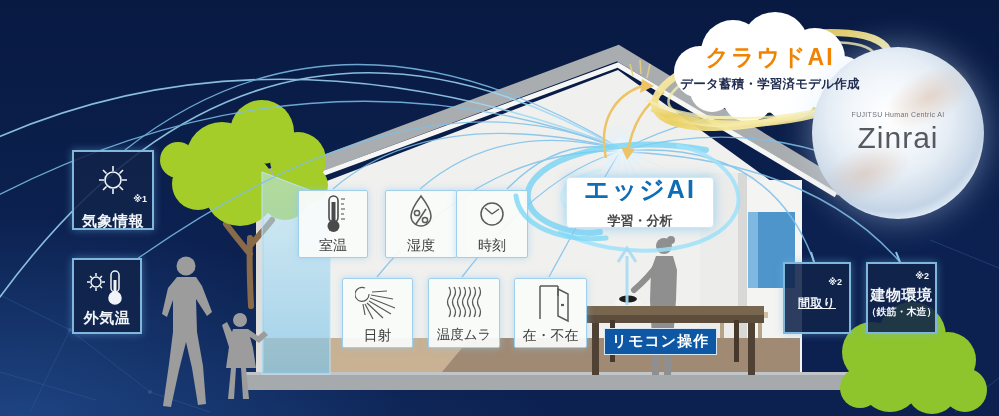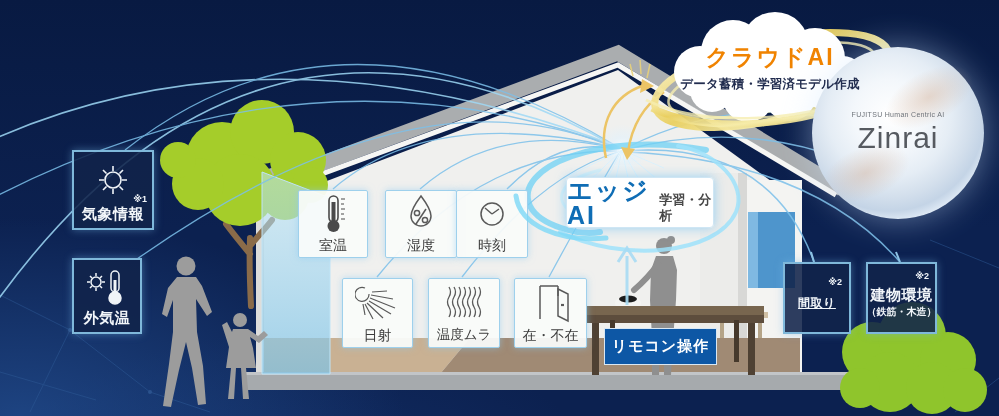--- a/index.html
+++ b/index.html
@@ -31,21 +31,21 @@
     box-shadow:0 0 7px rgba(140,200,240,.55);
     display:flex;flex-direction:column;align-items:center;justify-content:flex-end;
     padding-bottom:4px;color:#3d3d3d;
   }
   .sensor-box .lbl{font-weight:normal;font-size:14px;line-height:1.1;white-space:nowrap;}
   .sensor-box svg{margin:auto;display:block;}
   .edgeai{
     left:566px;top:177px;width:148px;height:51px;
     background:rgba(255,255,255,.97);border:1px solid #cfe6f4;border-radius:4px;
     box-shadow:0 0 12px rgba(130,200,245,.8);
-    display:flex;flex-direction:row;align-items:center;justify-content:center;
+    display:flex;flex-direction:column;align-items:center;justify-content:center;
   }
   .edgeai .t{color:#0f6db5;font-size:25px;font-weight:800;letter-spacing:2px;line-height:1;}
   .edgeai .s{color:#474747;font-size:13px;font-weight:bold;line-height:1.2;margin-top:11px;}
   .cloudtext{left:656px;top:44px;width:228px;text-align:center;z-index:5;}
   .cloudtext .t{color:#f08300;font-size:23px;font-weight:800;letter-spacing:2px;line-height:1.2;}
   .cloudtext .s{color:#222d4f;font-size:12.5px;font-weight:bold;margin-top:4px;letter-spacing:.2px;}
   .sphere{
     left:812px;top:47px;width:172px;height:172px;border-radius:50%;z-index:3;
     background:radial-gradient(circle at 45% 40%, #ffffff 0%, #f3f7fb 26%, #e5edf5 44%,
       #d3dfec 58%, #c4d4e6 68%, #e9f2fb 78%, #ffffff 84%, rgba(255,255,255,.45) 90%, rgba(255,255,255,0) 97%);
@@ -54,21 +54,21 @@
   .sphere .hand{position:absolute;border-radius:50%;opacity:.75;}
   .sphere .h1{top:14%;right:4%;width:56%;height:30%;transform:rotate(-28deg);
     background:radial-gradient(ellipse at center, rgba(214,176,148,.6), rgba(214,176,148,0) 70%);}
   .sphere .h2{bottom:12%;left:4%;width:54%;height:30%;transform:rotate(-22deg);
     background:radial-gradient(ellipse at center, rgba(206,168,142,.55), rgba(206,168,142,0) 70%);}
   .sphere .brand{position:absolute;top:37%;width:100%;text-align:center;font-size:7px;
     color:#6e737a;letter-spacing:.3px;}
   .sphere .prod{position:absolute;top:43%;width:100%;text-align:center;font-size:30px;
     color:#565a60;letter-spacing:1px;}
   .remote{
-    left:604px;top:328px;width:113px;height:37px;z-index:5;
+    left:604px;top:328px;width:113px;height:27px;z-index:5;
     background:#0d57a5;border:1.5px solid #d9e7f3;
     display:flex;align-items:center;justify-content:center;
     color:#fff;font-size:15px;font-weight:bold;letter-spacing:1px;
   }
 </style>
 </head>
 <body>
 
 <div class="stage">
 
@@ -265,21 +265,21 @@
       <path d="M814,262 L811,252 M900,262 L896,252"></path>
     </g>
   </svg>
 
   <div class="ov navy-box" style="left:72px;top:150px;width:82px;height:80px;">
     <svg width="48" height="44" viewBox="0 0 48 44" stroke="#f0f4f8" fill="none" stroke-width="1.6">
       <circle cx="24" cy="22" r="8"></circle>
       <path d="M24,8 v5 M24,31 v5 M10,22 h5 M33,22 h5 M14,12 l3.5,3.5 M30.5,28.5 l3.5,3.5 M34,12 l-3.5,3.5 M17.5,28.5 L14,32"></path>
     </svg>
     <span class="note" style="right:5px;bottom:24px;">※1</span>
-    <span class="lbl" style="position:absolute;bottom:7px;">気象情報</span>
+    <span class="lbl" style="position:absolute;bottom:0;">気象情報</span>
   </div>
 
   <div class="ov navy-box" style="left:72px;top:258px;width:70px;height:76px;">
     <svg width="46" height="42" viewBox="0 0 46 42" stroke="#f0f4f8" fill="none" stroke-width="1.5">
       <circle cx="12" cy="16" r="5"></circle>
       <path d="M12,7 v3 M12,22 v3 M3,16 h3 M18,16 h3 M6,10 l2,2 M16,20 l2,2 M18,10 l-2,2 M8,20 l-2,2"></path>
       <rect x="27" y="5" width="8" height="21" rx="4"></rect>
       <circle cx="31" cy="32" r="6" fill="#f0f4f8"></circle>
       <path d="M31,14 v14" stroke-width="3"></path>
     </svg>

